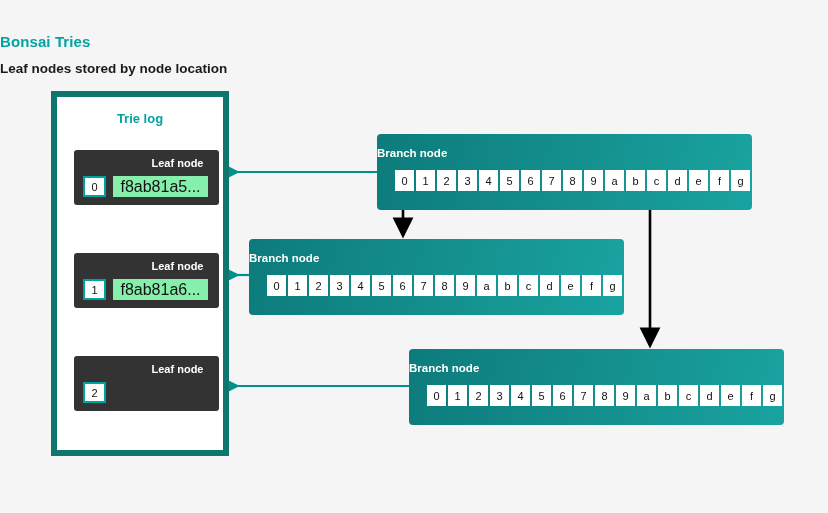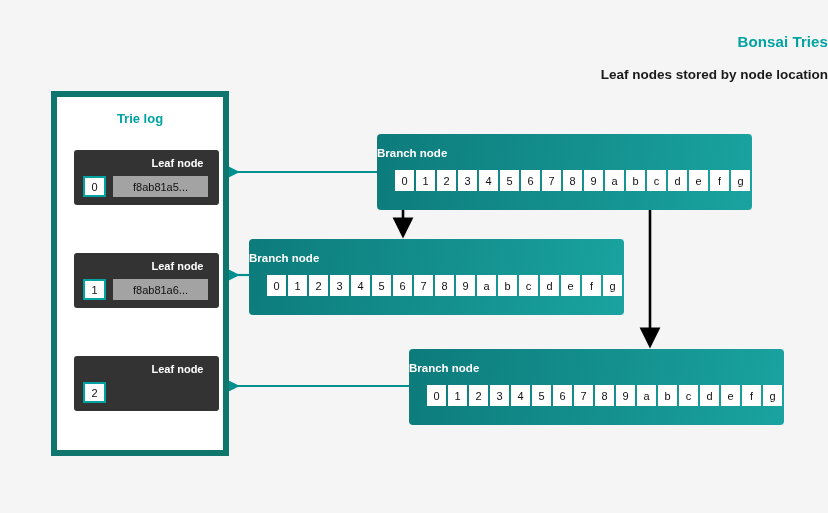--- a/index.html
+++ b/index.html
@@ -18,35 +18,35 @@
     height: 513px;
     background: #f5f5f5;
   }
 
   
   #header {
     position: absolute;
     left: 0;
     top: 32px;
     width: 828px;
-    text-align: right;
+    text-align: left;
   }
   #title {
     color: #00a3a1;
     font-size: 15px;
     font-weight: bold;
     letter-spacing: 0.1px;
     line-height: 20px;
   }
   #subtitle {
     color: #1a1a1a;
     font-size: 13.5px;
     font-weight: bold;
     line-height: 20px;
-    margin-top: 13px;
+    margin-top: 7px;
   }
 
   
   #trielog-panel {
     position: absolute;
     left: 51px;
     top: 91px;
     width: 178px;
     height: 365px;
     background: #ffffff;
@@ -102,23 +102,23 @@
     border: 2px solid #00a3a1;
     color: #111111;
     font-size: 11px;
     display: flex;
     align-items: center;
     justify-content: center;
   }
   .leaf-hash {
     width: 95px;
     height: 21px;
-    background: #a3a3a3;
+    background: #86efac;
     color: #111111;
-    font-size: 11px;
+    font-size: 16px;
     display: flex;
     align-items: center;
     justify-content: center;
   }
 
   
   .branch-node {
     position: absolute;
     height: 76px;
     border-radius: 4px;

